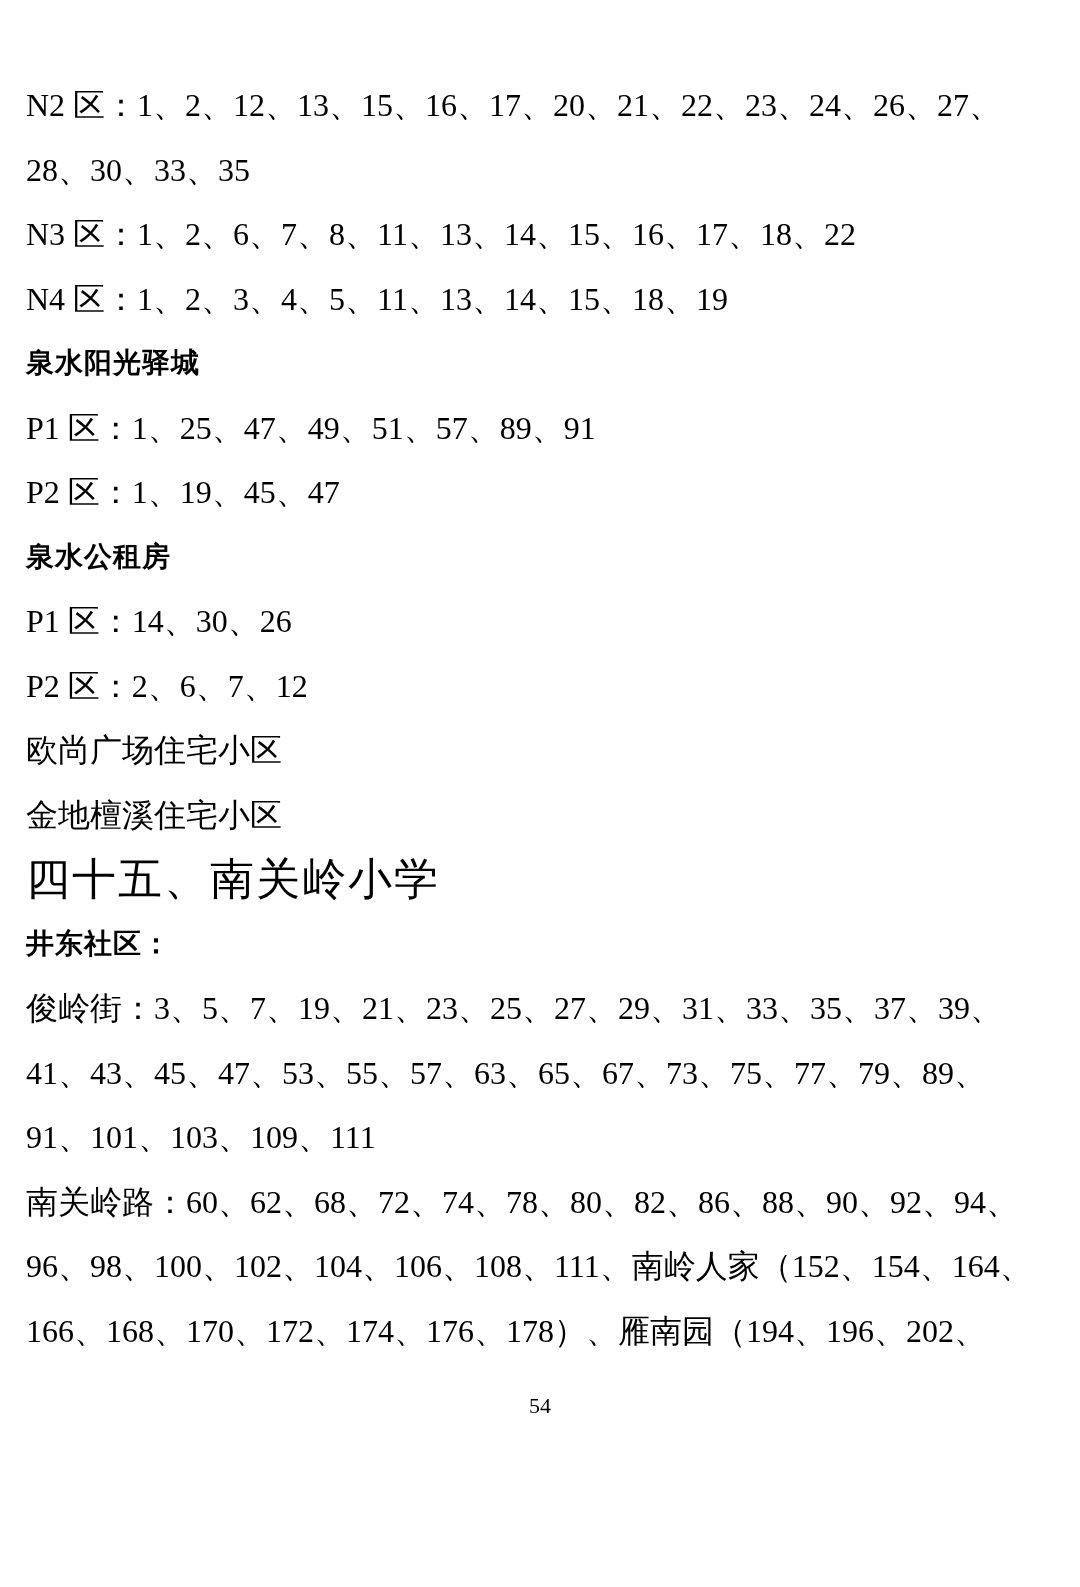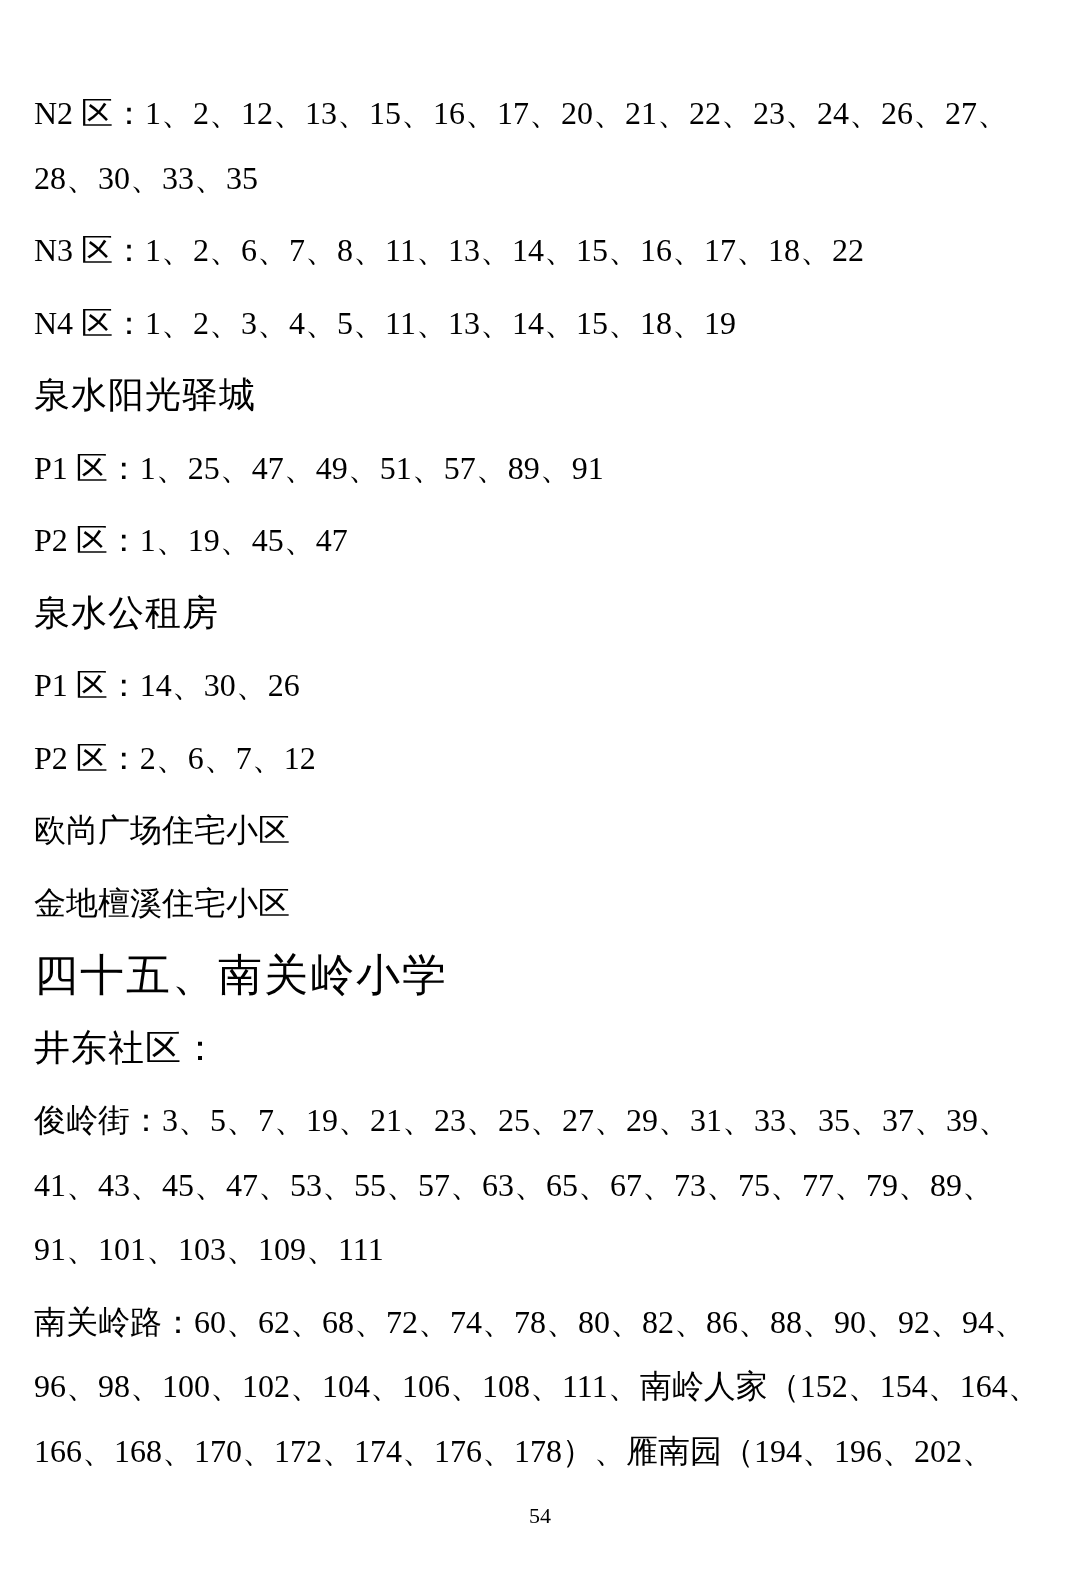--- a/index.html
+++ b/index.html
@@ -12,43 +12,43 @@
     width: 1080px;
     height: 1587px;
     background: #ffffff;
     color: #000000;
     overflow: hidden;
     font-family: "Liberation Serif", "DejaVu Serif", serif;
     box-sizing: border-box;
     padding: 73px 14px 0 26px;
   }
   .content p {
-    margin: 8px;
+    margin: 0;
     white-space: pre; 
   }
   .body-para {
     font-size: 32px;
     line-height: 64.5px;
     font-weight: normal;
   }
   .subheading {
-    font-size: 36px;
+    font-size: 28px;
     line-height: 64.5px;
-    font-weight: normal;
+    font-weight: bold;
     letter-spacing: 1px;
   }
   .heading {
     font-family: "Liberation Sans", "DejaVu Sans", sans-serif;
     font-size: 44px;
     line-height: 64.5px;
     font-weight: normal;
     letter-spacing: 2px;
   }
   .page-number {
-    margin-top: 18px;
+    margin-top: 28px;
     text-align: center;
     font-size: 22px;
     line-height: 30px;
     
     margin-left: -26px;
     margin-right: -14px;
   }
 </style>
 </head>
 <body>

